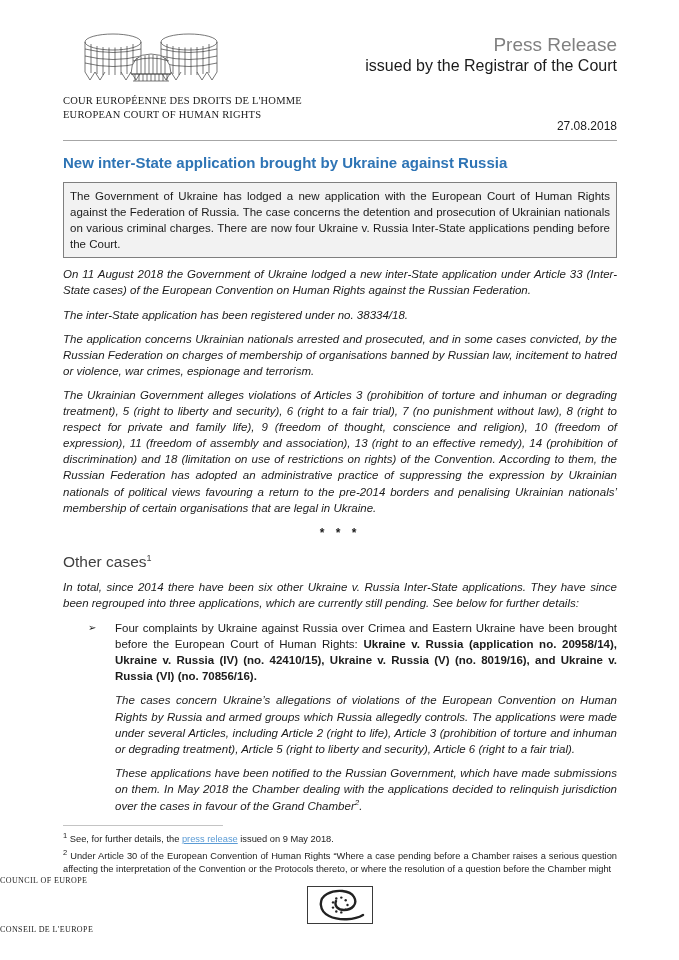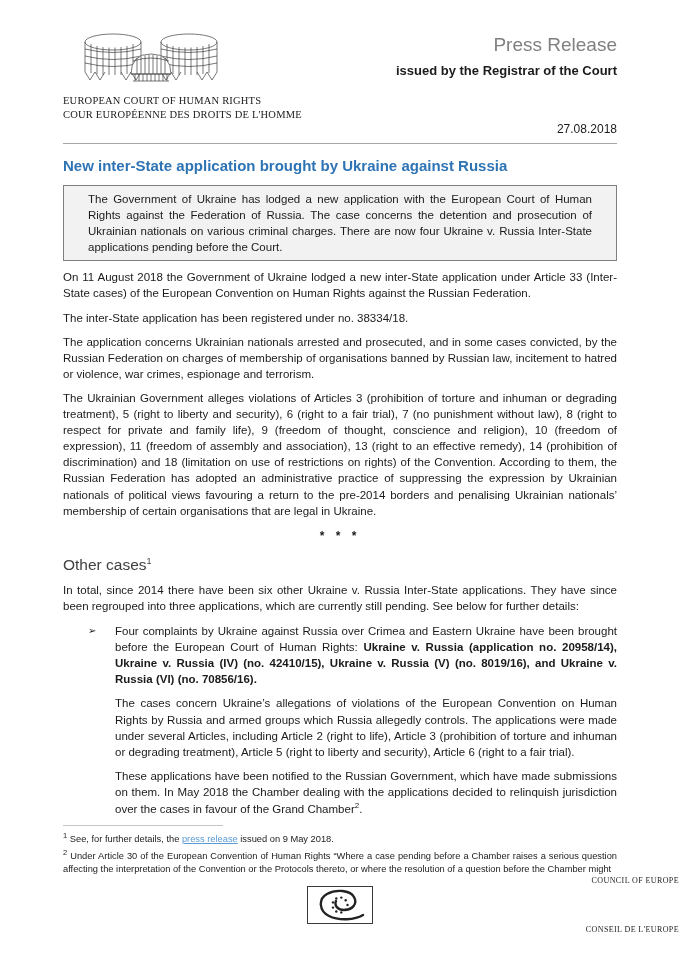--- a/index.html
+++ b/index.html
@@ -10,48 +10,48 @@
   }
   .content { padding:30px 62px 0 63px; }
   .header { display:flex; justify-content:space-between; align-items:flex-start; }
   .logo-block svg { display:block; margin-left:12px; }
   .court-name {
     margin-top:6px; font-family:"Liberation Serif", serif; font-size:10.5px;
     line-height:1.3; color:#1a1a1a; letter-spacing:0.2px;
   }
   .header-right { text-align:right; padding-top:4px; }
   .press-release { font-size:19px; color:var(--press-release-gray, #808080); }
-  .issued-by { font-size:13px; font-weight:bold; margin-top:7px; }
+  .issued-by { font-size:16px; font-weight:normal; margin-top:1px; }
   .ref { font-size:12px; font-weight:bold; margin-top:23px; }
   .date { font-size:12px; font-weight:normal;margin-top:44px; }
   .header-rule { border-top:1.5px solid var(--rule-gray, #a6a6a6); margin-top:7px; }
   .title {
     font-size:15px; font-weight:bold; color:var(--title-blue, #2E74B5);
     text-align:left; margin:13px 0 11px;
   }
   .summary-box {
     background:var(--box-background, #F2F2F2); border:1px solid var(--box-border, #7F7F7F);
-    padding:5px 24px; font-size:11.5px; line-height:1.4; text-align:justify;
+    padding:5px 6px; font-size:11.5px; line-height:1.4; text-align:justify;
   }
-  .body-p { font-size:11.5px; line-height:1.4; text-align:justify; margin-top:8px; }
+  .body-p { font-size:11.5px; line-height:1.4; text-align:justify; margin-top:8px;font-style:italic; }
   .separator { text-align:center; font-weight:bold; font-size:12px; letter-spacing:4px; margin-top:10px; }
   .section-heading { font-size:15.5px; font-weight:normal; color:var(--heading-gray, #404040); margin-top:13px; }
   .section-heading sup { font-size:9px; }
   .bullet { display:flex; margin-top:9px; padding-left:25px; }
   .bullet-marker { width:27px; flex:none; font-size:10px; padding-top:2px; color:#1b1b1b; }
   .bullet-text { font-size:11.5px; line-height:1.4; text-align:justify; }
   .indented { margin-left:52px; }
   .body-p sup { font-size:8px; }
   .footnotes { position:absolute; left:63px; right:62px; top:825px; }
   .fn-rule { width:160px; border-top:1px solid #c4c4c4; margin-bottom:5px; }
   .fn { font-size:9.3px; line-height:1.45; margin-top:1px; color:#1b1b1b; }
   .fn.justify { text-align:justify; }
   .fn sup { font-size:7.5px; }
   .link { color:var(--link-blue, #5B9BD5); text-decoration:underline; cursor:pointer; }
-  .coe-footer { position:absolute; left:0; right:0; top:876px; text-align:right; }
+  .coe-footer { position:absolute; left:0; right:0; top:876px; text-align:left; }
   .coe-caption { font-family:"Liberation Serif", serif; font-size:8px; letter-spacing:0.4px; color:#222; }
   .coe-box {
     width:66px; height:38px; border:1px solid #3a3a3a; margin:1px auto;
     display:flex; align-items:center; justify-content:center; background:#fff;
   }
 </style>
 </head>
 <body>
 
 <div class="page">
@@ -70,22 +70,22 @@
           <path d="M86,19 Q114,26 142,19 M86,26 Q114,33 142,26 M86,33 Q114,40 142,33"></path>
           <path d="M92,14 V43 M98,16 V44 M104,17 V45 M110,17.5 V45 M116,17.5 V45 M122,17 V45 M128,16 V44 M134,14 V43"></path>
           <path d="M86,42 L91,50 L96,42 L101,50 L106,42 M122,42 L127,50 L132,42 L137,50 L142,42"></path>
           <path d="M56,44 Q56,24 76,24 Q96,24 96,44 Z" fill="#ffffff"></path>
           <path d="M58,31 Q76,25 94,31"></path>
           <path d="M62,28 V44 M66,26.5 V44 M70,25.5 V44 M74,25 V44 M78,25 V44 M82,25.5 V44 M86,26.5 V44 M90,28 V44"></path>
           <path d="M56,44 H96 M58,51 H94"></path>
           <path d="M60,44 V51 M64,44 V51 M68,44 V51 M72,44 V51 M76,44 V51 M80,44 V51 M84,44 V51 M88,44 V51 M92,44 V51"></path>
         </svg>
         <div class="court-name">
+          <div>COUR EUROPÉENNE DES DROITS DE L'HOMME</div>
           <div>EUROPEAN COURT OF HUMAN RIGHTS</div>
-          <div>COUR EUROPÉENNE DES DROITS DE L'HOMME</div>
         </div>
       </div>
       <div class="header-right">
         <div class="press-release">Press Release</div>
         <div class="issued-by">issued by the Registrar of the Court</div>
         <div class="date">27.08.2018</div>
       </div>
     </div>
 
     <div class="header-rule"></div>

